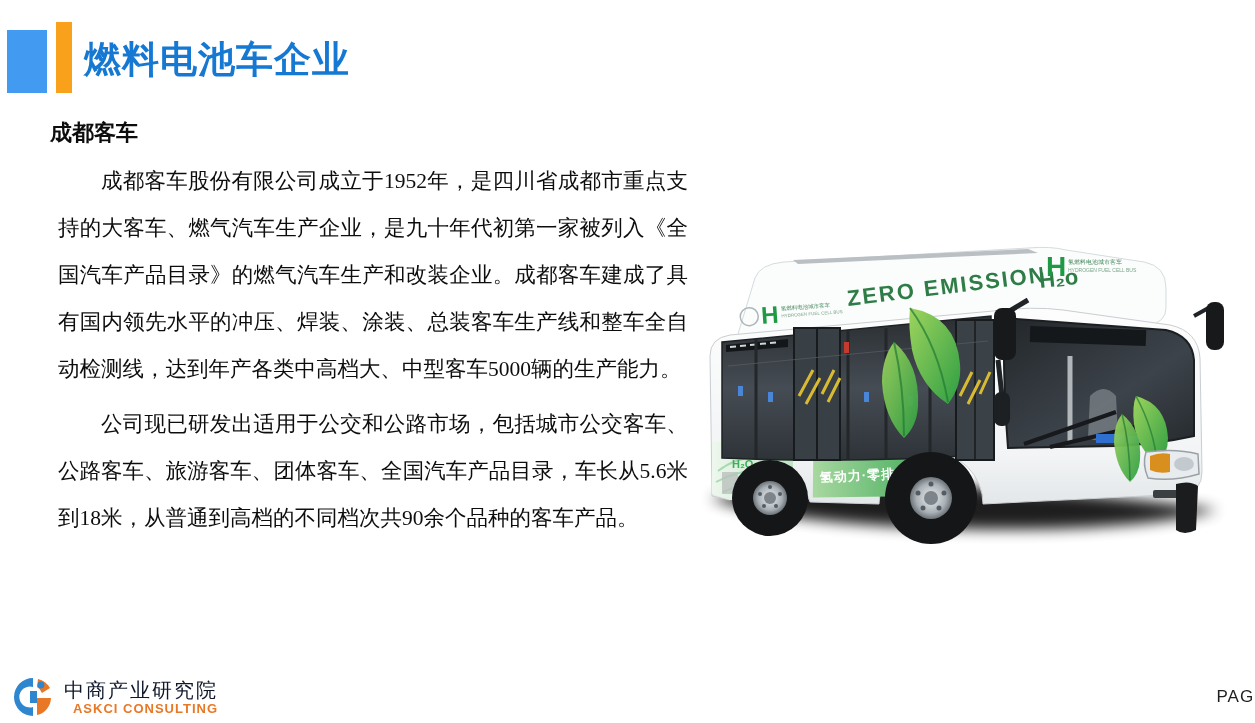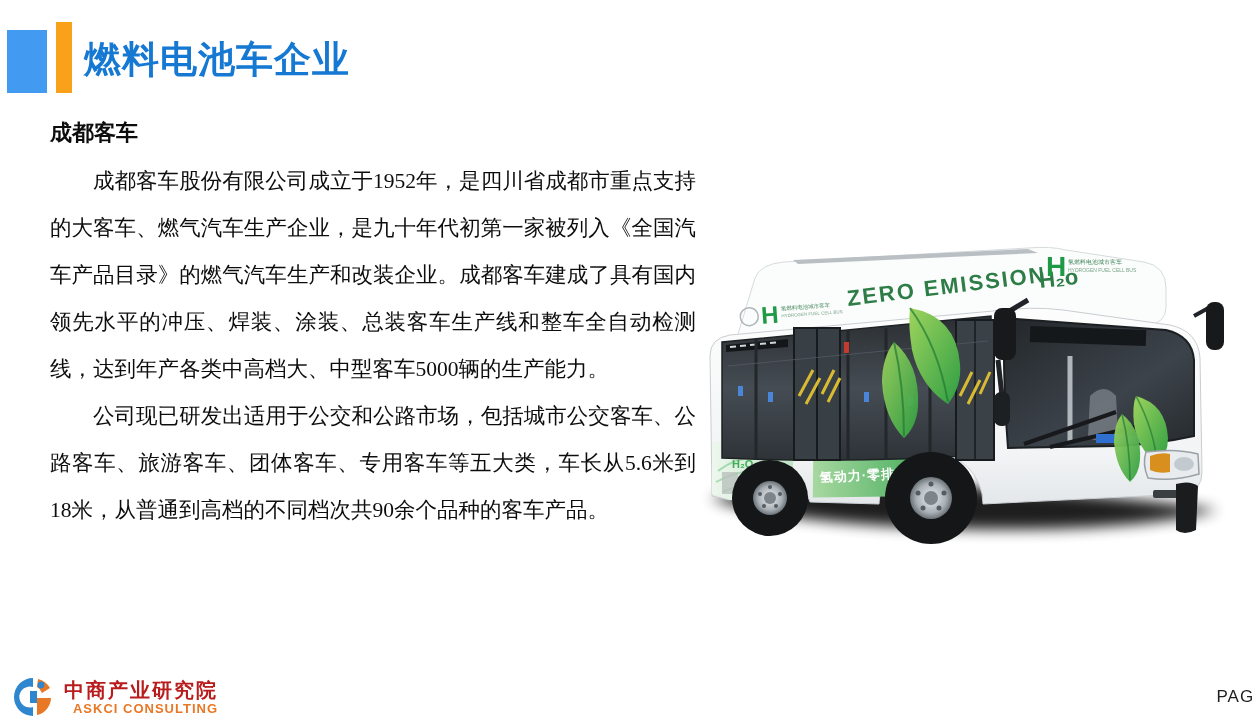--- a/index.html
+++ b/index.html
@@ -9,46 +9,46 @@
   
   .hdr-square{position:absolute;left:7px;top:30px;width:40px;height:63px;background:#429af1;}
   .hdr-bar{position:absolute;left:56px;top:22px;width:16px;height:71px;background:#f9a11b;}
   .hdr-title{position:absolute;left:84px;top:38px;font-size:37px;font-weight:bold;
              color:#1578d2;letter-spacing:1px;line-height:44px;}
 
   
   .textblock{position:absolute;left:50px;top:112px;width:646px;color:#0d0d0d;
              font-family:"Liberation Serif","DejaVu Serif",serif;}
   .textblock h3{margin:8px 0 12px 0;font-size:22px;line-height:26px;font-weight:bold;}
-  .textblock p{margin:0;font-size:21.5px;line-height:47px;text-align:justify;text-indent:2em;}
+  .textblock p{margin:8px;font-size:21.5px;line-height:47px;text-align:justify;text-indent:2em;}
 
   
   .bus-wrap{position:absolute;left:698px;top:246px;width:537px;height:302px;}
 
   
   .logo{position:absolute;left:10px;top:674px;display:flex;align-items:center;}
   .logo-mark{width:46px;height:46px;margin-right:8px;}
-  .logo-cn{font-size:20px;font-weight:bold;color:#b91c1c;letter-spacing:2px;line-height:22px;}
+  .logo-cn{font-size:20px;font-weight:normal;color:#0f172a;letter-spacing:2px;line-height:22px;}
   .logo-en{font-size:13px;font-weight:bold;color:#e97826;letter-spacing:1px;line-height:15px;text-align:right;}
   .pagenum{position:absolute;right:18px;top:687px;font-size:17px;color:#1f1f1f;
            letter-spacing:1px;display:flex;}
 </style>
 </head>
 <body>
 
 <div class="slide">
 
   <div class="hdr-square"></div>
   <div class="hdr-bar"></div>
   <div class="hdr-title">燃料电池车企业</div>
 
   <div class="textblock">
     <h3>成都客车</h3>
     <p>成都客车股份有限公司成立于1952年，是四川省成都市重点支持的大客车、燃气汽车生产企业，是九十年代初第一家被列入《全国汽车产品目录》的燃气汽车生产和改装企业。成都客车建成了具有国内领先水平的冲压、焊装、涂装、总装客车生产线和整车全自动检测线，达到年产各类中高档大、中型客车5000辆的生产能力。</p>
-    <p>公司现已研发出适用于公交和公路市场，包括城市公交客车、公路客车、旅游客车、团体客车、专用客车等五大类，车长从5.6米到18米，从普通到高档的不同档次共90余个品种的客车产品。</p>
+    <p>公司现已研发出适用于公交和公路市场，包括城市公交客车、公路客车、旅游客车、团体客车、全国汽车产品目录，车长从5.6米到18米，从普通到高档的不同档次共90余个品种的客车产品。</p>
   </div>
 
   <div class="bus-wrap">
     <svg viewBox="0 0 537 302" width="537" height="302">
       <defs>
         <linearGradient id="bodyGrad" x1="0" y1="0" x2="0" y2="1">
           <stop offset="0" stop-color="#fdfdfd"></stop>
             <stop offset="0.75" stop-color="#f2f4f5"></stop>
           <stop offset="1" stop-color="#e3e7e9"></stop>
         </linearGradient>

